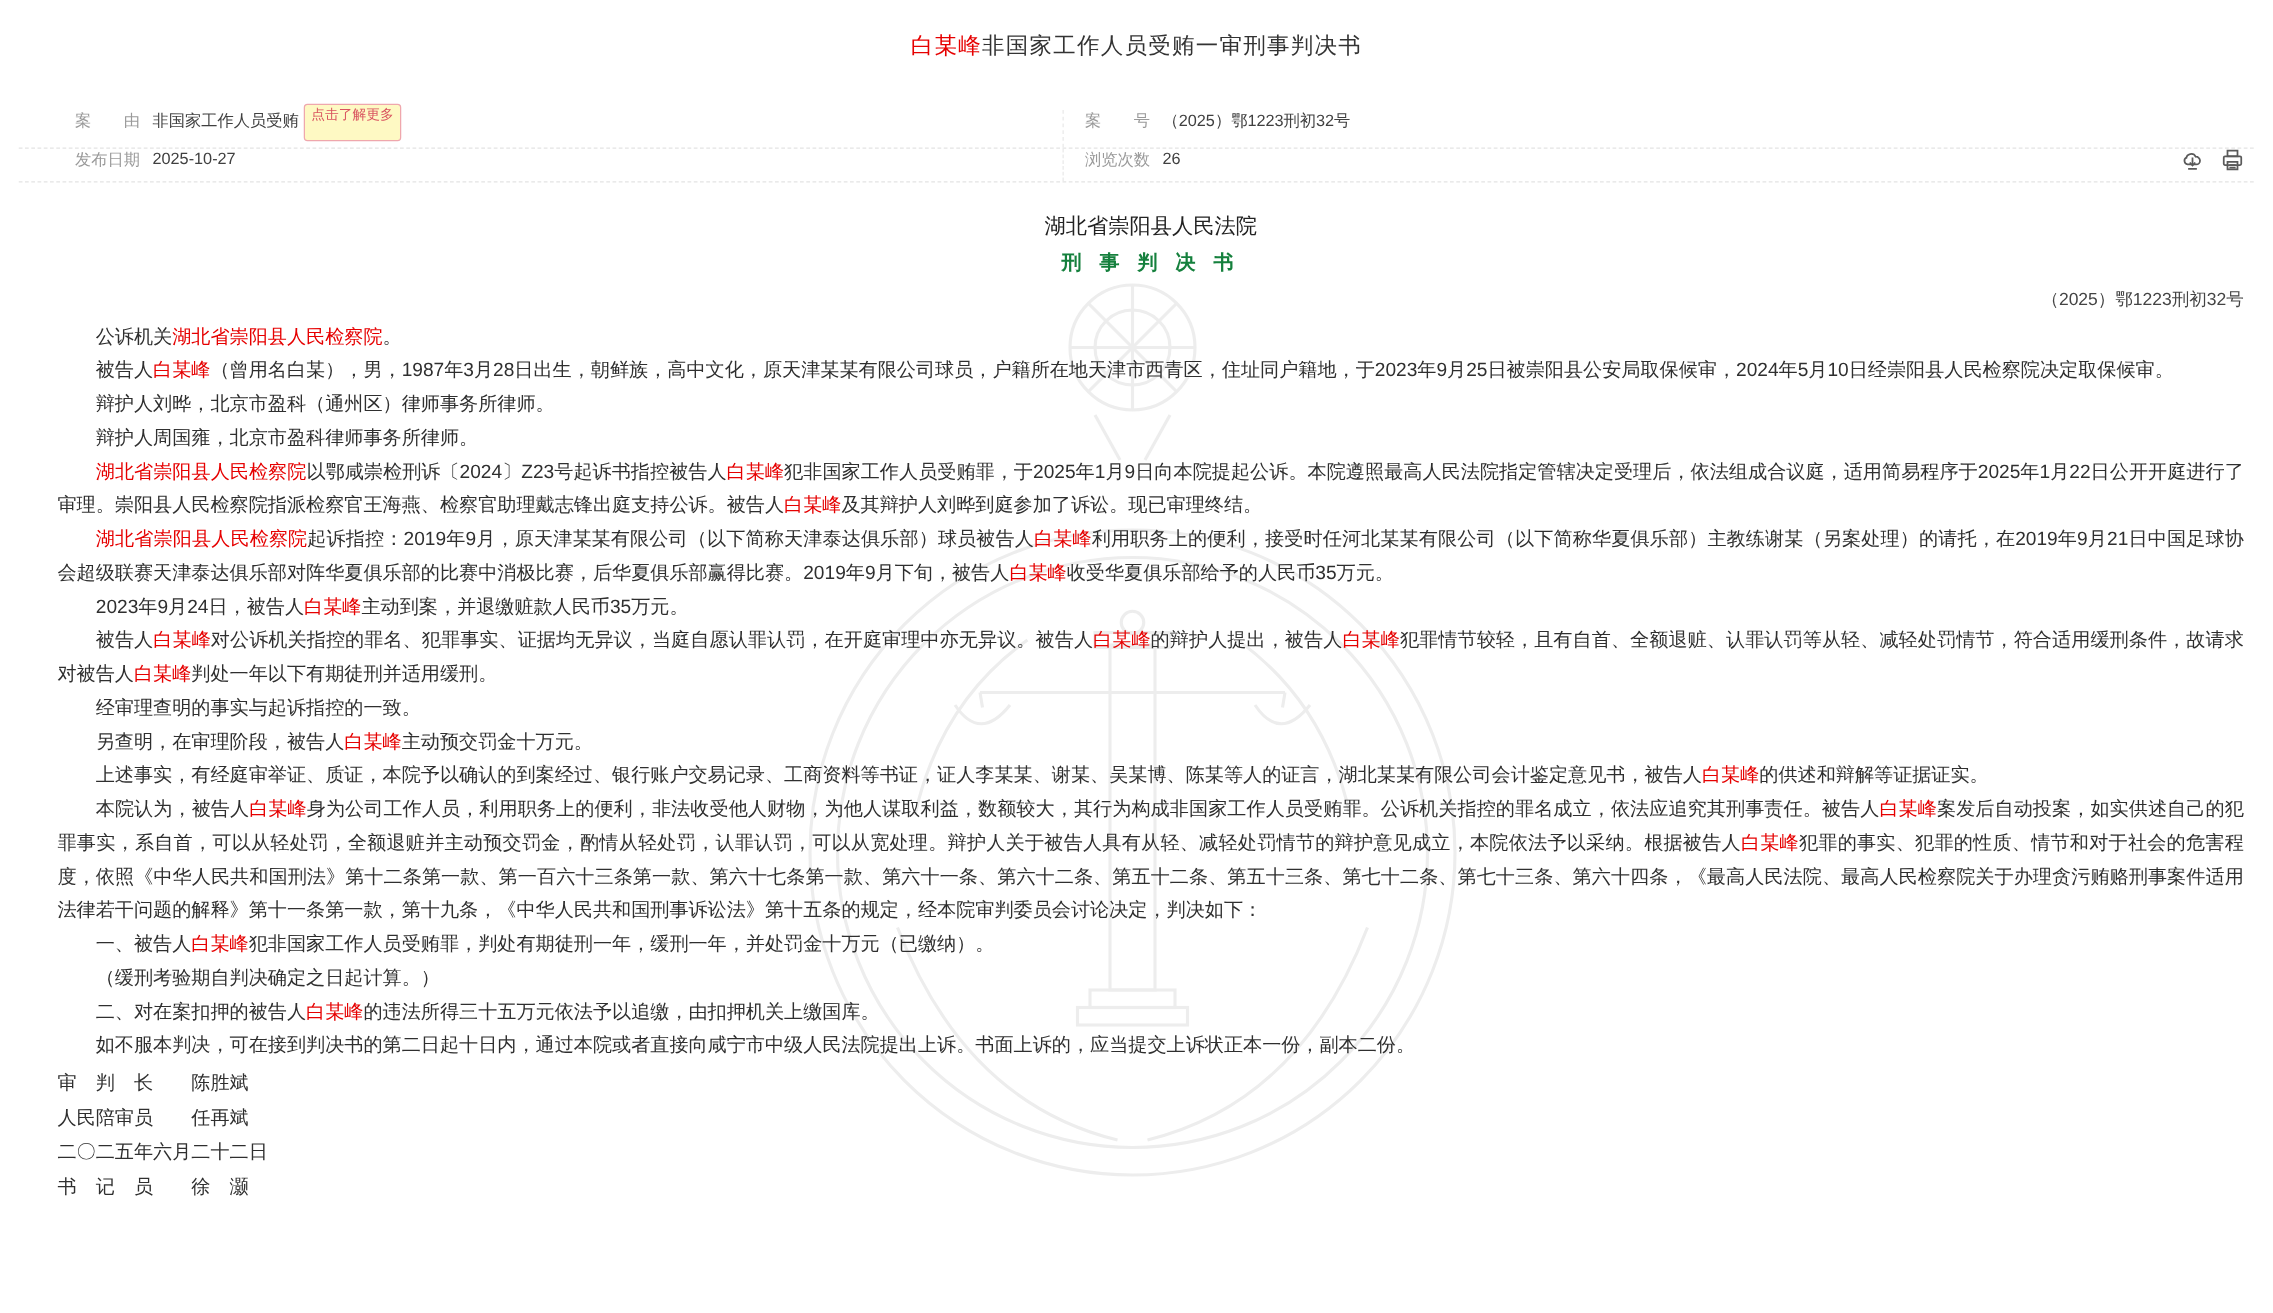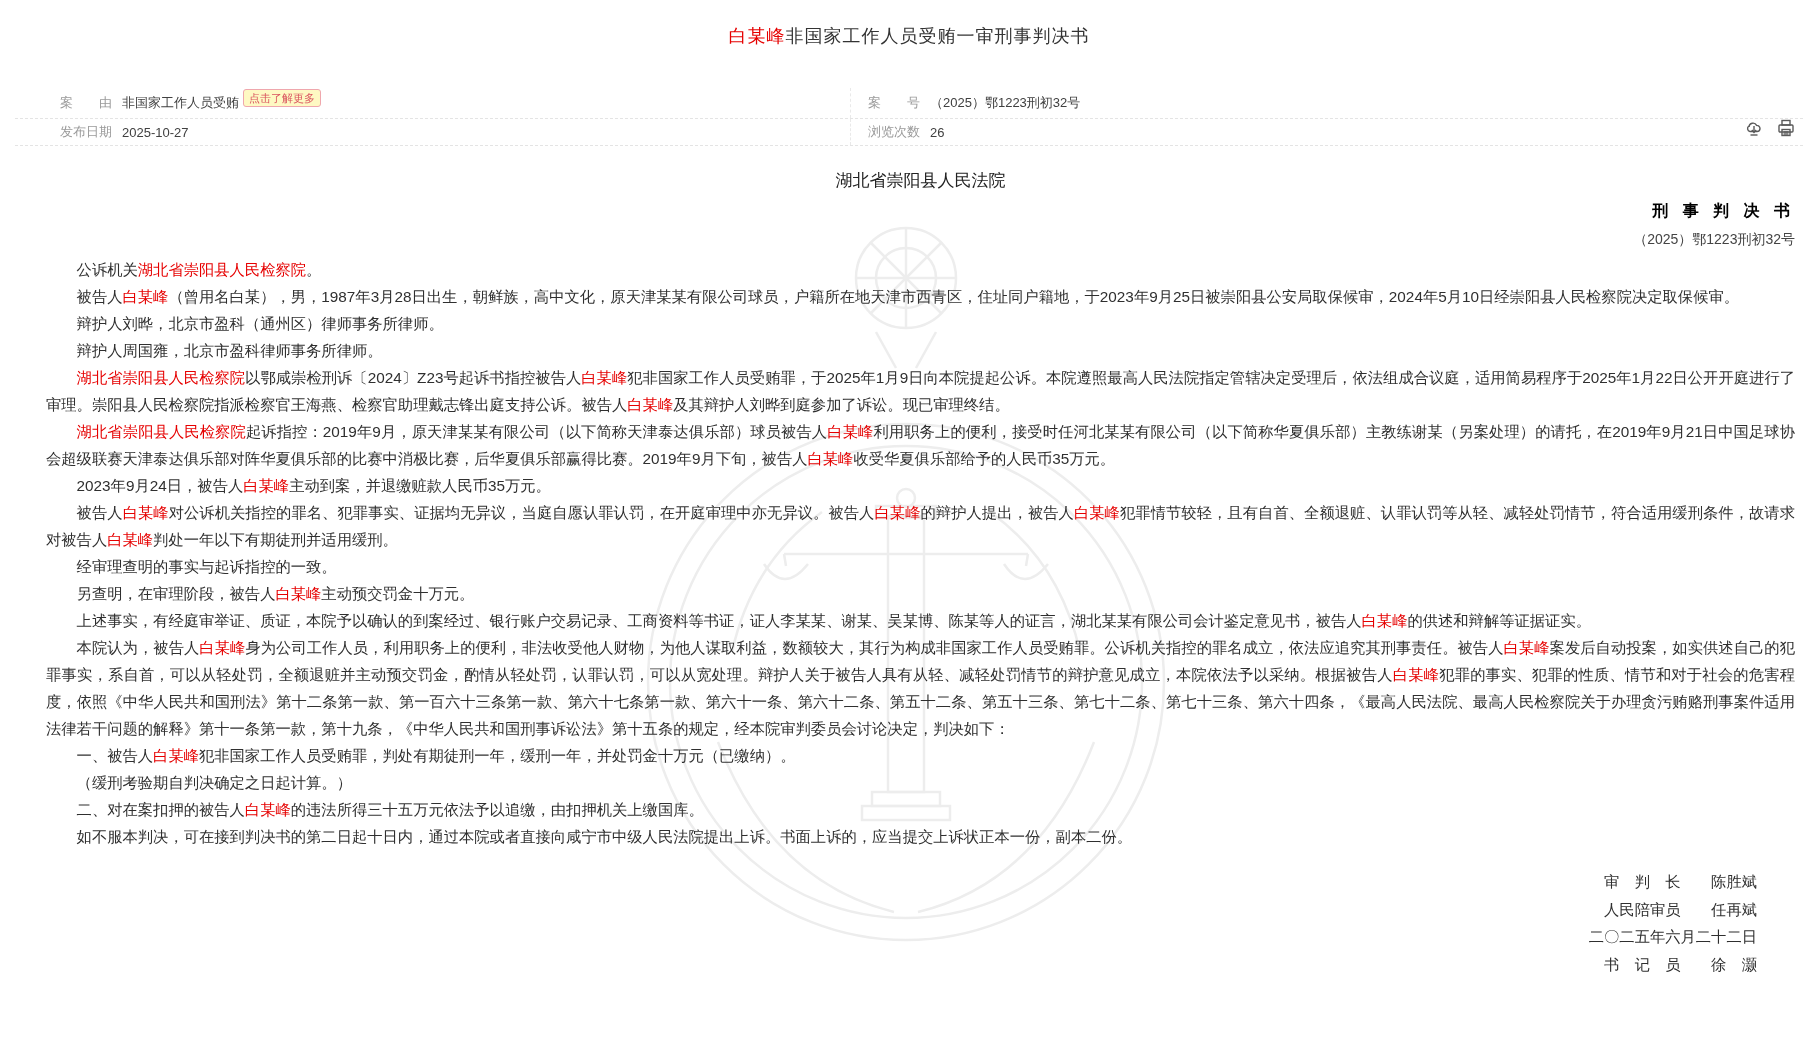--- a/index.html
+++ b/index.html
@@ -5,38 +5,38 @@
   html,body{margin:0;padding:0;background:#fff}
   .page{position:relative;width:1818px;height:1050px;background:#fff;overflow:hidden;
         font-family:"Liberation Sans","DejaVu Sans",sans-serif;color:#333;--red:#e60000;--badge:#d9535f}
   .red{color:var(--red)}
   .page-title{position:absolute;top:24px;left:0;width:100%;text-align:center;font-size:18px;color:#333;letter-spacing:1px}
   
   .meta{position:absolute;left:15px;right:15px;top:88px}
   .meta-row{display:flex;border-bottom:1px dashed #e4e4e4}
   .meta-row.r1{height:30px}
   .meta-row.r2{height:26px}
-  .cell{display:flex;align-items:center}
+  .cell{display:flex;}
   .cell.left{width:835px;padding-left:45px;box-sizing:border-box}
   .cell.right{flex:1;padding-left:17px;border-left:1px dashed #e9e9e9}
   .m-label{color:#9a9a9a;font-size:13px;margin-right:10px;white-space:pre}
   .m-value{color:#404040;font-size:13px}
   .badge{display:inline-block;margin-left:4px;transform:translateY(-5px);border:1px solid #efa7ad;color:var(--badge);
          font-size:11px;line-height:14px;padding:1px 5px;border-radius:3px;background:#fef9c3;cursor:pointer;white-space:nowrap}
   .icons{position:absolute;top:118px;right:22px;display:flex;gap:12px;align-items:center}
   .icon-btn{width:20px;height:20px;cursor:pointer;color:#5a5a5a}
   .icon-btn svg{display:block}
   
   .doc{position:absolute;left:46px;top:168px;width:1749px}
   .court{text-align:center;font-size:17px;font-weight:normal;color:#222;line-height:26px}
-  .doc-type{text-align:right;font-size:16px;font-weight:bold;color:#000000;letter-spacing:5px;line-height:30px;margin-top:2px}
+  .doc-type{text-align:center;font-size:16px;font-weight:bold;color:#15803d;letter-spacing:5px;line-height:30px;margin-top:2px}
   .doc-caseno{text-align:right;font-size:14px;color:#444;line-height:22px;margin-top:2px}
   .paras{margin-top:6px}
   .para{margin:0;font-size:15.3px;line-height:27px;text-indent:2em;text-align:justify;color:#2f2f2f}
-  .sig{margin-top:18px;text-align:right;padding-right:38px}
+  .sig{margin-top:3px;text-align:left;padding-right:38px}
   .sig-line{font-size:15.3px;line-height:27.5px;color:#2f2f2f;white-space:pre}
   .watermark{position:absolute;left:632px;top:182px;pointer-events:none}
 </style>
 </head>
 <body>
 
 <div class="page" style="--red: #e60000; --badge: #d9535f;">
 
   <svg class="watermark" width="548" height="848" viewBox="0 0 548 848" fill="none" stroke="#ededed" stroke-width="2.5">
     <circle cx="274" cy="96" r="50"></circle>

